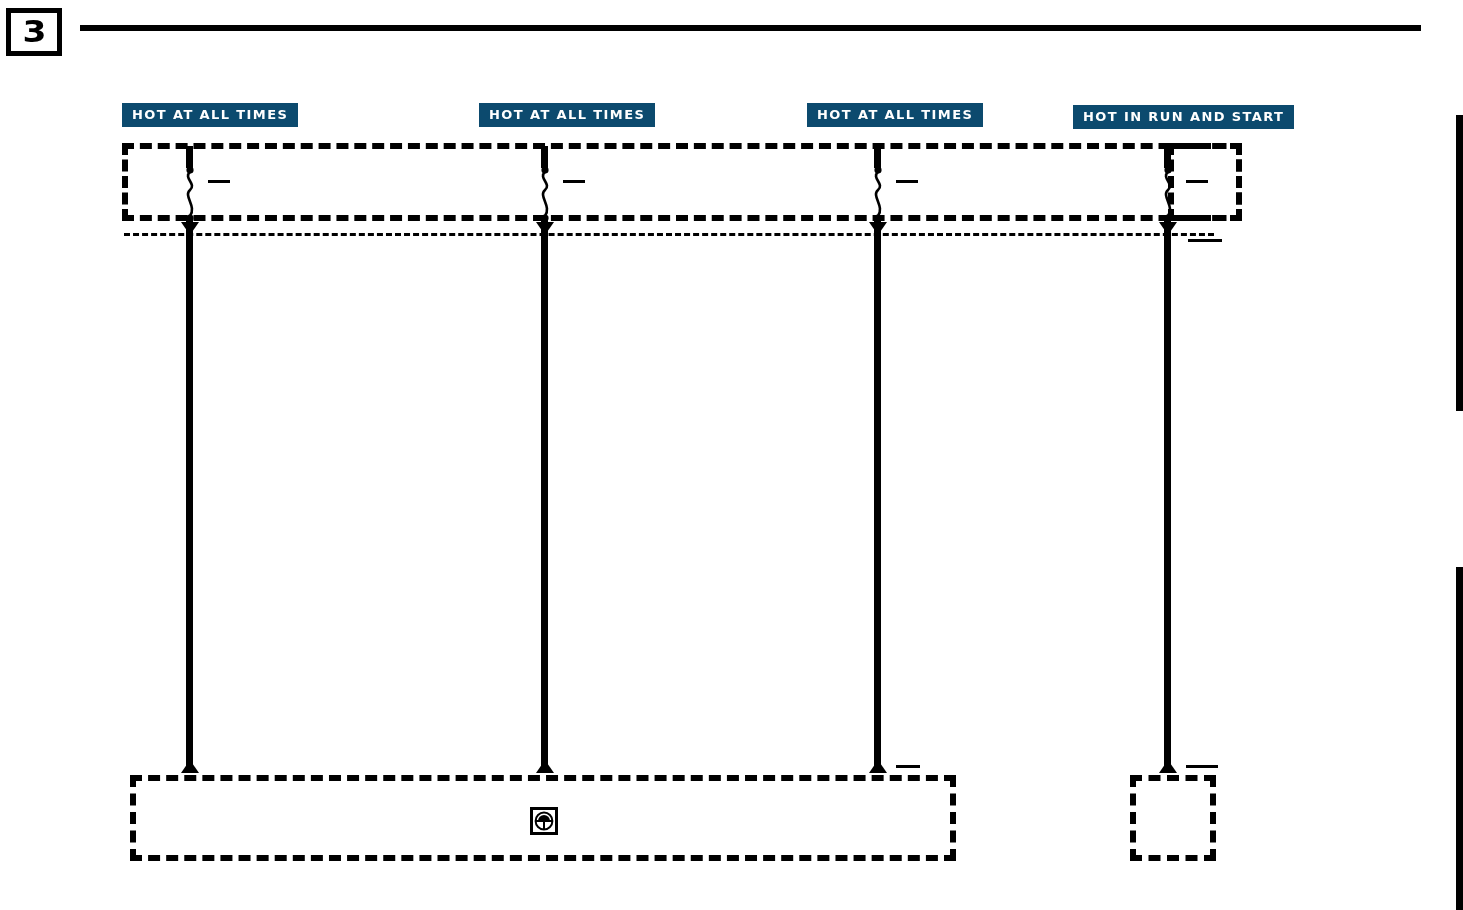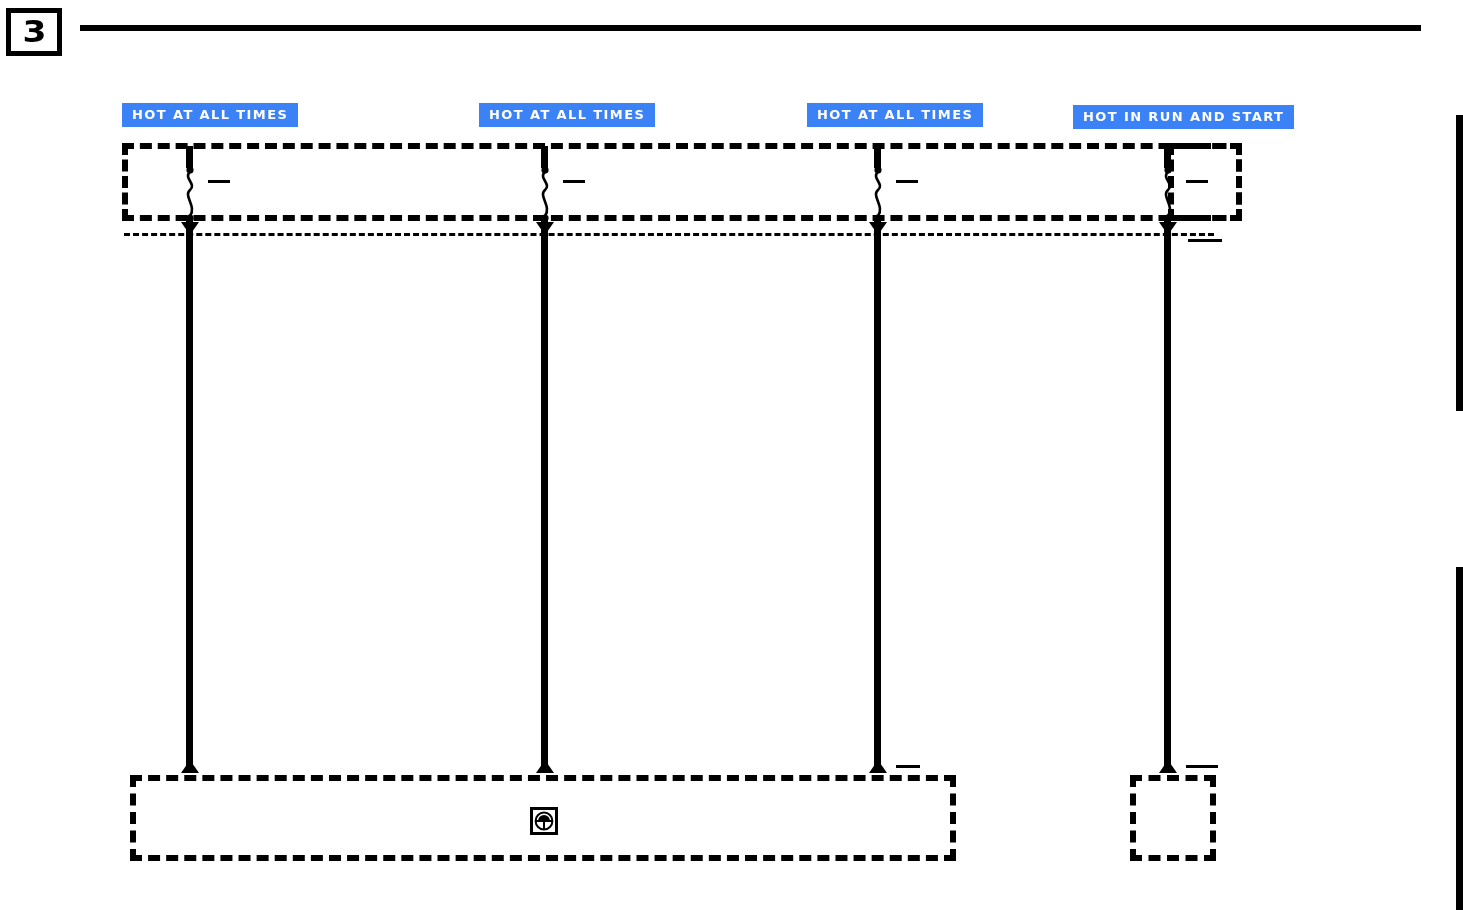--- a/index.html
+++ b/index.html
@@ -58,21 +58,21 @@
     right: 0px;
     width: 7px;
     background: #000;
   }
   .edge-bar.a { top: 115px;  height: 296px; }
   .edge-bar.b { top: 567px;  height: 343px; }
 
   
   .hot-label {
     position: absolute;
-    background: #3b82f6;
+    background: #0c4a6e;
     color: #fff;
     font-family: "DejaVu Sans", sans-serif;
     font-weight: 700;
     font-size: 13px;
     letter-spacing: 1.4px;
     padding: 5px 10px 6px 10px;
     white-space: nowrap;
     line-height: 1;
     box-sizing: border-box;
   }

